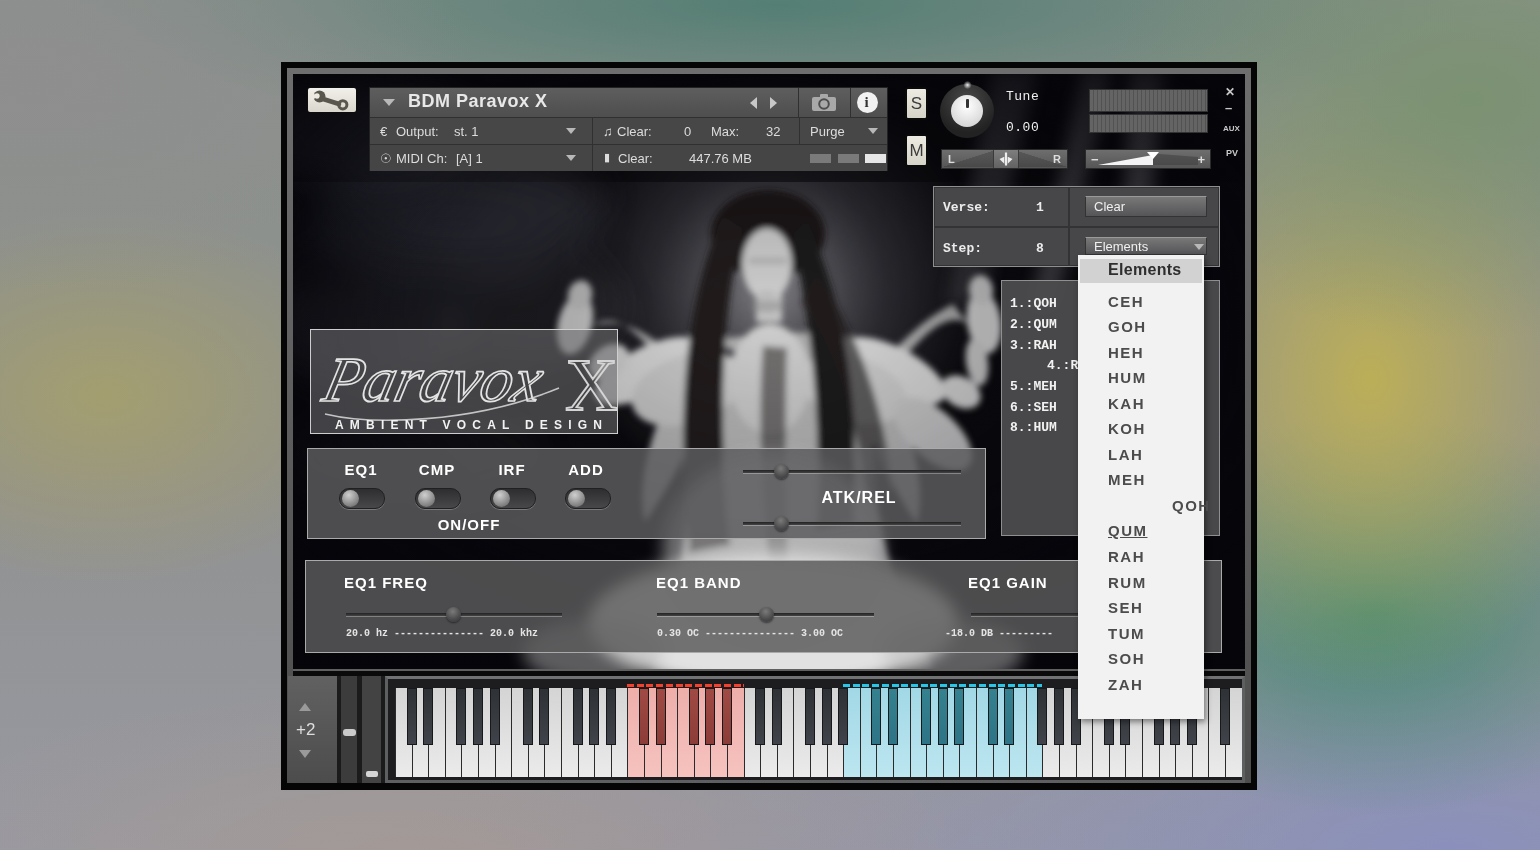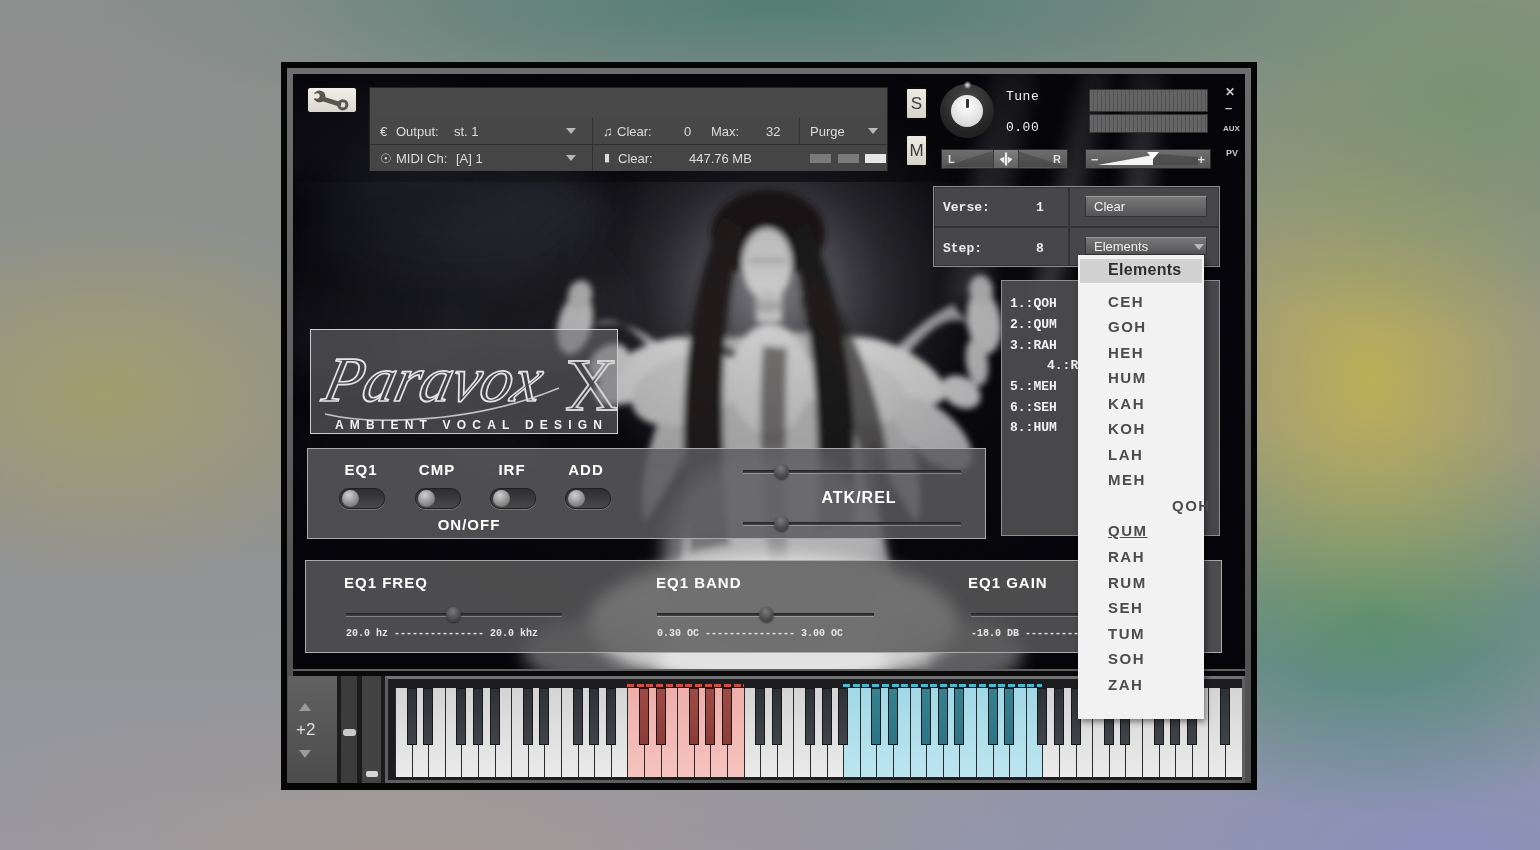--- a/index.html
+++ b/index.html
@@ -182,20 +182,35 @@
 <div id="wrench">
 <svg width="48" height="24" viewBox="0 0 48 24" style="position:absolute;left:0;top:0;">
   <circle cx="11.5" cy="8.5" r="6" fill="#5a574f"></circle>
   <circle cx="9" cy="8" r="2.7" fill="#ece9e1"></circle>
   <polygon points="9.5,8 1.5,3.5 3,13.5" fill="#ece9e1"></polygon>
   <line x1="13.5" y1="10.5" x2="31" y2="16" stroke="#5a574f" stroke-width="4.6" stroke-linecap="round"></line>
   <circle cx="34.8" cy="16.8" r="4.1" stroke="#5a574f" stroke-width="3" fill="none"></circle>
 </svg>
 </div>
 <div id="hpanel">
+  <div class="hrow" id="hrow1">
+    <div class="tri-d" style="left:13px;top:11px;"></div>
+    <div id="title">BDM Paravox X</div>
+    <div class="tri-l" style="left:380px;top:9px;"></div>
+    <div class="tri-r" style="left:400px;top:9px;"></div>
+    <div class="vdiv" style="left:428px;"></div>
+    <div class="vdiv" style="left:480px;"></div>
+    <svg width="24" height="17" viewBox="0 0 24 17" style="position:absolute;left:442px;top:6px;">
+      <rect x="0" y="3" width="24" height="14" rx="2" fill="#a9a9a9"></rect>
+      <rect x="8" y="0" width="8" height="5" rx="1" fill="#a9a9a9"></rect>
+      <circle cx="12" cy="10" r="4.8" fill="#a9a9a9" stroke="#4e4e4e" stroke-width="2"></circle>
+    </svg>
+    <div style="position:absolute;left:487px;top:4px;width:21px;height:21px;border-radius:50%;background:#f2f2f2;"></div>
+    <div style="position:absolute;left:494.5px;top:6px;color:#333;font-weight:bold;font-size:15px;font-family:'Liberation Serif',serif;">i</div>
+  </div>
   <div class="hrow" id="hrow2">
     <div class="hlabel" style="left:10px;">€</div>
     <div class="hlabel" style="left:26px;">Output:</div>
     <div class="hlabel" style="left:84px;">st. 1</div>
     <div class="tri-d" style="left:196px;top:10px;border-left-width:5px;border-right-width:5px;border-top-width:6px;"></div>
     <div class="vdiv" style="left:222px;"></div>
     <div class="hlabel" style="left:233px;">♫</div>
     <div class="hlabel" style="left:247px;">Clear:</div>
     <div class="hlabel" style="left:314px;">0</div>
     <div class="hlabel" style="left:341px;">Max:</div>
@@ -314,21 +329,21 @@
 <div class="elabel" style="left:344px;">EQ1 FREQ</div>
 <div class="elabel" style="left:656px;">EQ1 BAND</div>
 <div class="elabel" style="left:968px;">EQ1 GAIN</div>
 <div class="slider" style="left:346px;top:613px;width:216px;"></div>
 <div class="slider" style="left:657px;top:613px;width:217px;"></div>
 <div class="slider" style="left:971px;top:613px;width:217px;"></div>
 <div class="sknob" style="left:446px;top:607px;"></div>
 <div class="sknob" style="left:759px;top:607px;"></div>
 <div class="erange" style="left:346px;">20.0 hz --------------- 20.0 khz</div>
 <div class="erange" style="left:657px;text-align:right;">0.30 OC --------------- 3.00 OC</div>
-<div class="erange" style="left:971px;">-18.0 DB ---------</div>
+<div class="erange" style="left:945px;">-18.0 DB ---------</div>
 
 <div id="kstrip"></div>
 <div id="octp">
   <div style="position:absolute;left:11px;top:27px;width:0;height:0;border-left:6px solid transparent;border-right:6px solid transparent;border-bottom:8px solid #9a9a9a;"></div>
   <div style="position:absolute;left:8px;top:44px;color:#dedede;font-size:17px;">+2</div>
   <div style="position:absolute;left:11px;top:74px;width:0;height:0;border-left:6px solid transparent;border-right:6px solid transparent;border-top:8px solid #9a9a9a;"></div>
 </div>
 <div id="scr1">
     <div style="position:absolute;left:2px;top:53px;width:13px;height:7px;background:#cacaca;border-radius:3px;"></div>
   </div>

